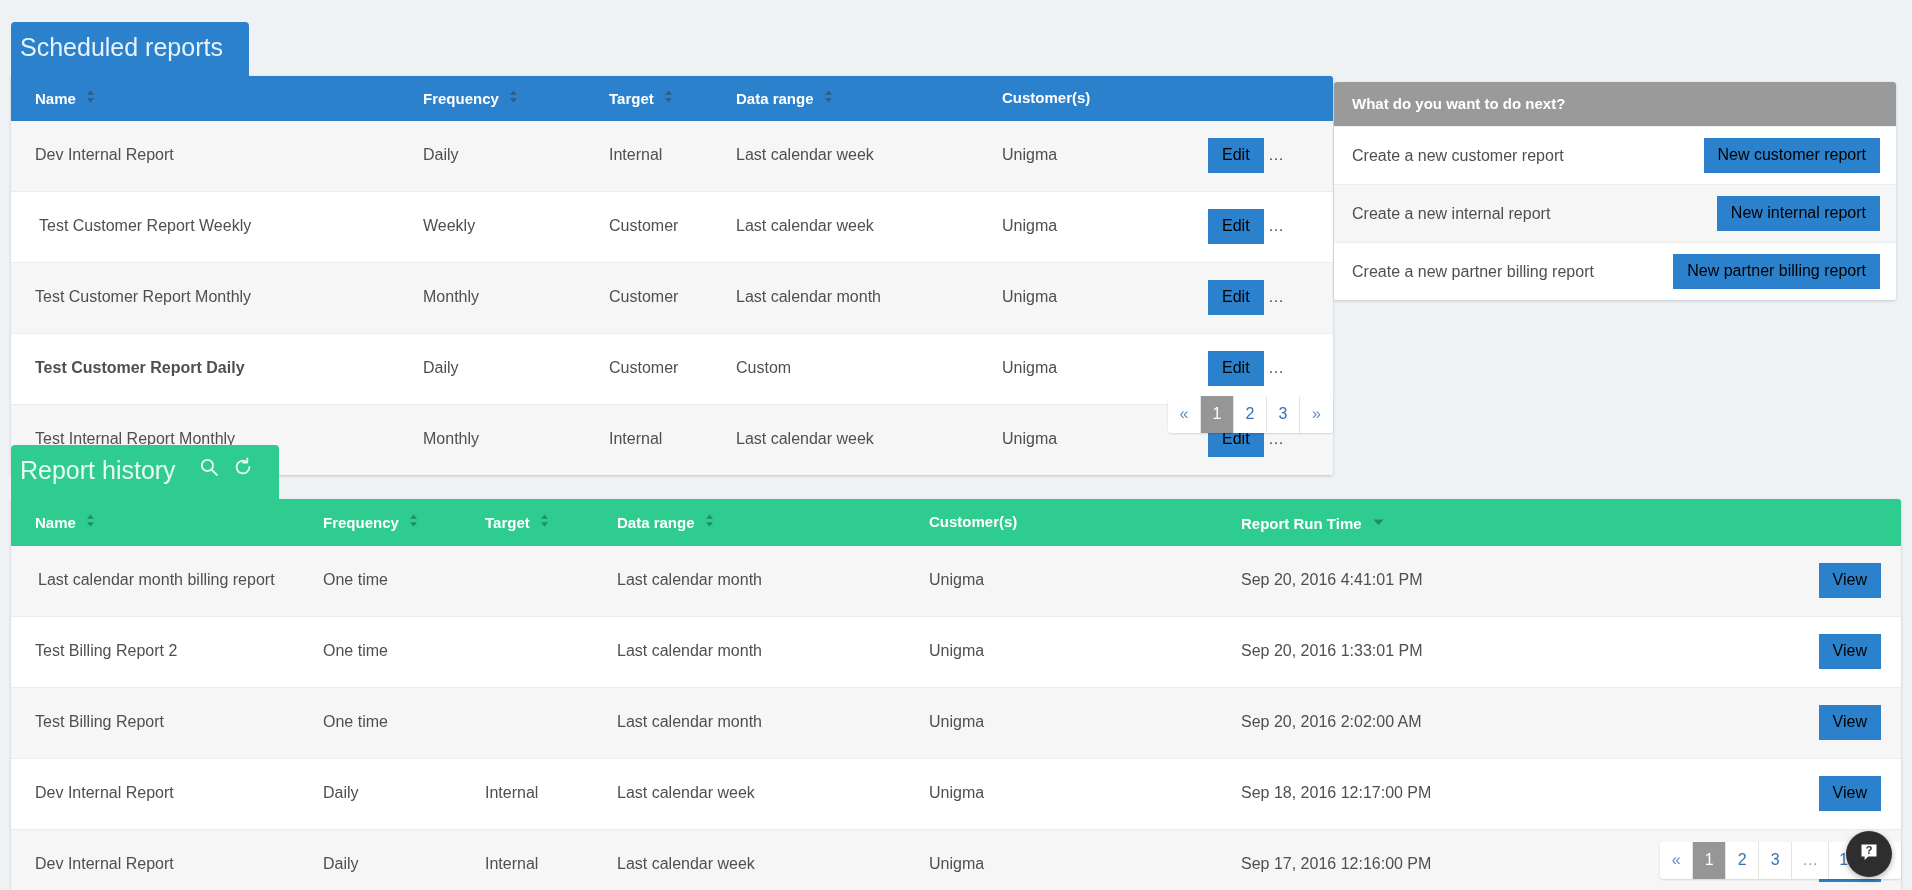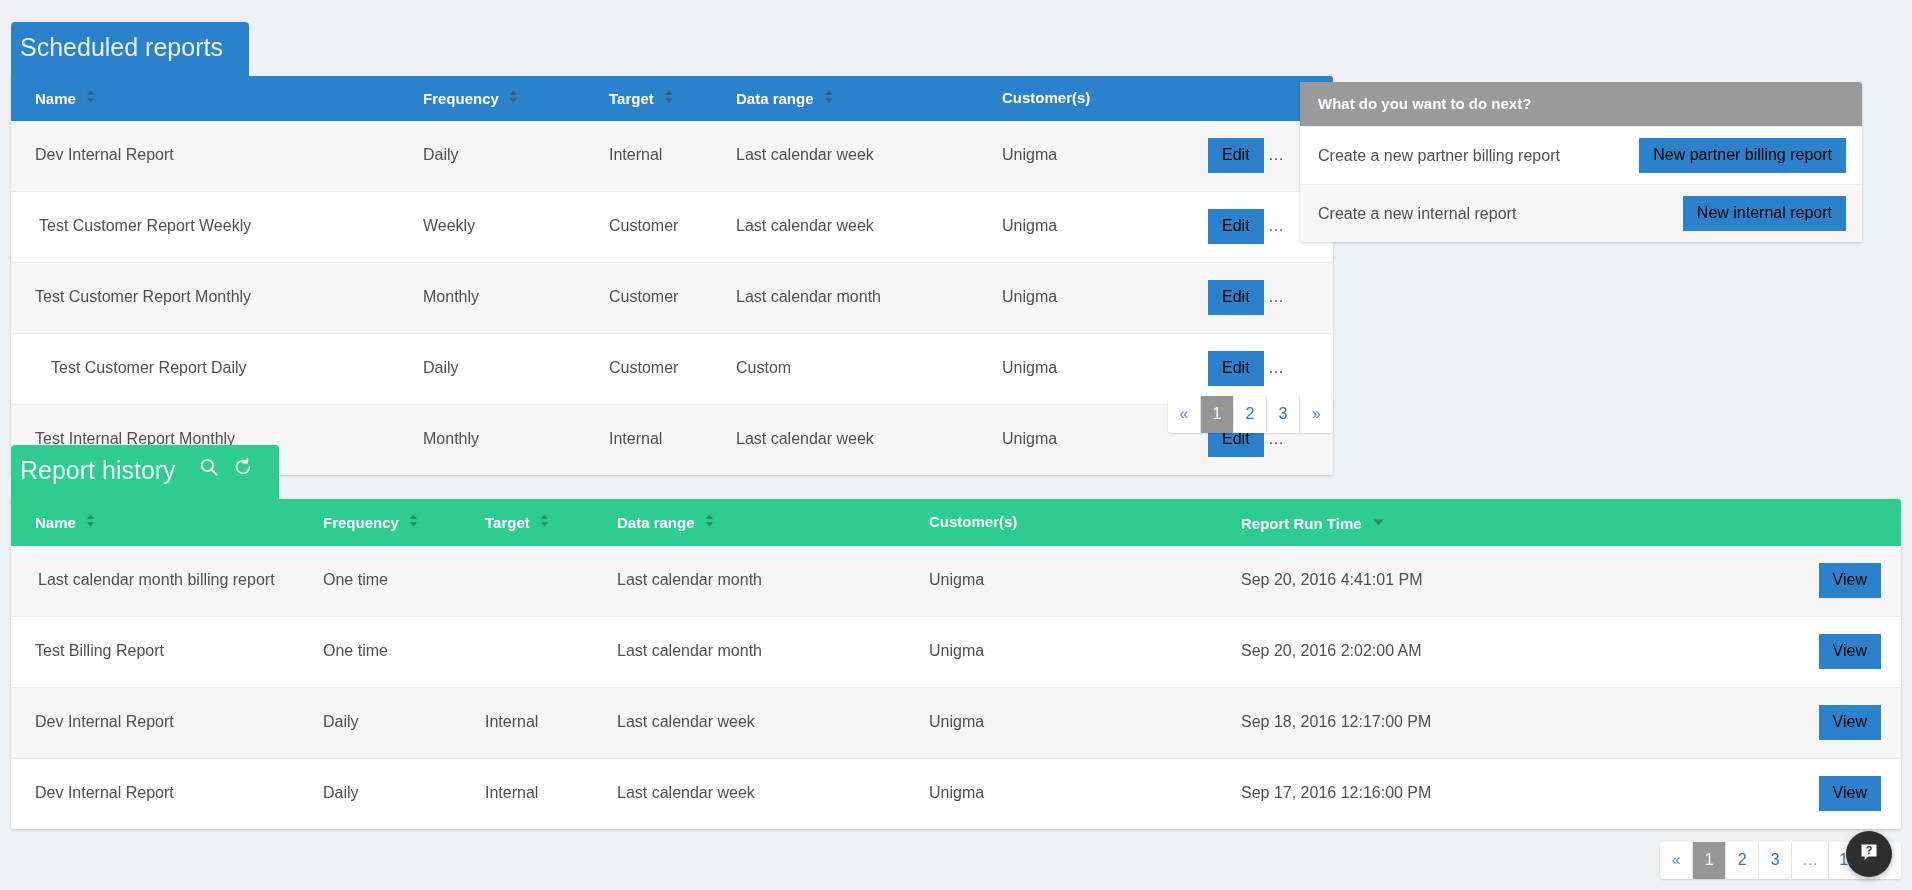--- a/index.html
+++ b/index.html
@@ -236,21 +236,21 @@
             <td>Monthly</td>
             <td>Customer</td>
             <td>Last calendar month</td>
             <td>Unigma</td>
             <td class="act-cell">
               <button class="btn">Edit</button>
               <button class="btn">Delete</button>
             </td>
           </tr>
           <tr>
-            <td style="padding-left:40px;">Test Customer Report Daily</td>
+            <td style="padding-left:24px;font-weight:bold;">Test Customer Report Daily</td>
             <td>Daily</td>
             <td>Customer</td>
             <td>Custom</td>
             <td>Unigma</td>
             <td class="act-cell">
               <button class="btn">Edit</button>
               <button class="btn">Delete</button>
             </td>
           </tr>
           <tr>
@@ -273,30 +273,34 @@
       <div class="pager">
         <a class="chev">«</a>
         <a class="active">1</a>
         <a>2</a>
         <a>3</a>
         <a class="chev">»</a>
       </div>
     </div>
   </div>
 
-  <div class="panel card" style="left:1300px; top:82px; width:562px; border-radius:3px;">
+  <div class="panel card" style="left:1334px; top:82px; width:562px; border-radius:3px;">
     <div class="next-head">What do you want to do next?</div>
 
+    <div class="next-row">
+      <span>Create a new customer report</span>
+      <button class="btn">New customer report</button>
+    </div>
+    <div class="next-row">
+      <span>Create a new internal report</span>
+      <button class="btn">New internal report</button>
+    </div>
     <div class="next-row">
       <span>Create a new partner billing report</span>
       <button class="btn">New partner billing report</button>
-    </div>
-    <div class="next-row">
-      <span>Create a new internal report</span>
-      <button class="btn">New internal report</button>
     </div>
   </div>
 
   <div class="panel" style="left:11px; top:445px; width:1890px;">
 
     <div class="panel-tab green">
       <span>Report history</span>
       <span class="tab-icons">
         <span>
           <svg width="20" height="20" viewBox="0 0 20 20">
@@ -382,20 +386,31 @@
             <td>One time</td>
             <td></td>
             <td>Last calendar month</td>
             <td>Unigma</td>
             <td>Sep 20, 2016 4:41:01 PM</td>
             <td class="act-cell">
               <button class="btn">View</button>
             </td>
           </tr>
           <tr>
+            <td style="padding-left:24px;">Test Billing Report 2</td>
+            <td>One time</td>
+            <td></td>
+            <td>Last calendar month</td>
+            <td>Unigma</td>
+            <td>Sep 20, 2016 1:33:01 PM</td>
+            <td class="act-cell">
+              <button class="btn">View</button>
+            </td>
+          </tr>
+          <tr>
             <td style="padding-left:24px;">Test Billing Report</td>
             <td>One time</td>
             <td></td>
             <td>Last calendar month</td>
             <td>Unigma</td>
             <td>Sep 20, 2016 2:02:00 AM</td>
             <td class="act-cell">
               <button class="btn">View</button>
             </td>
           </tr>

